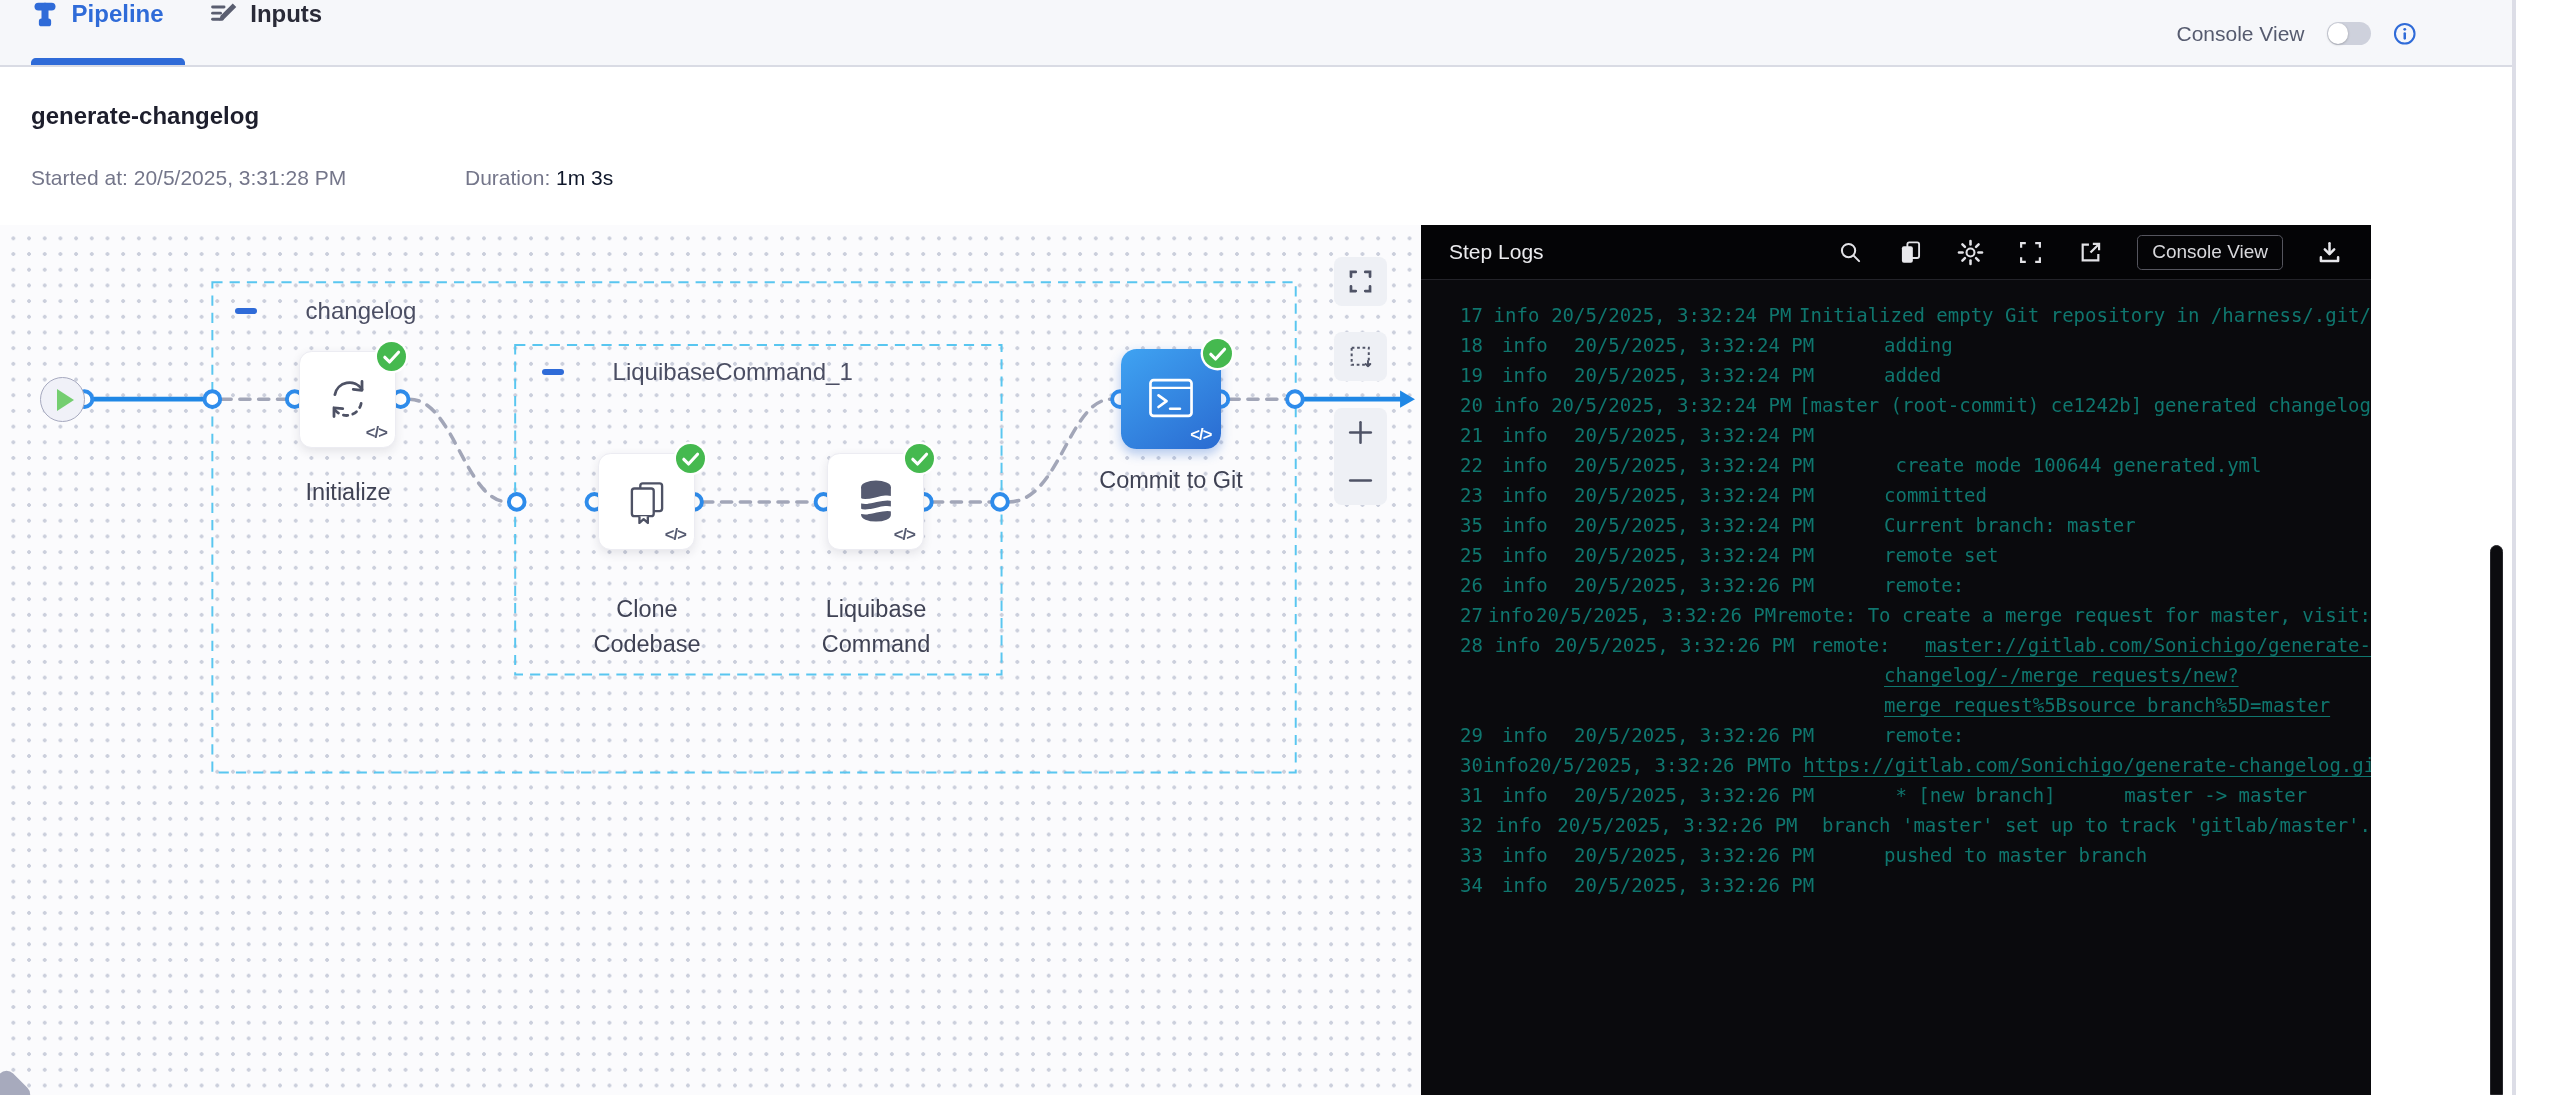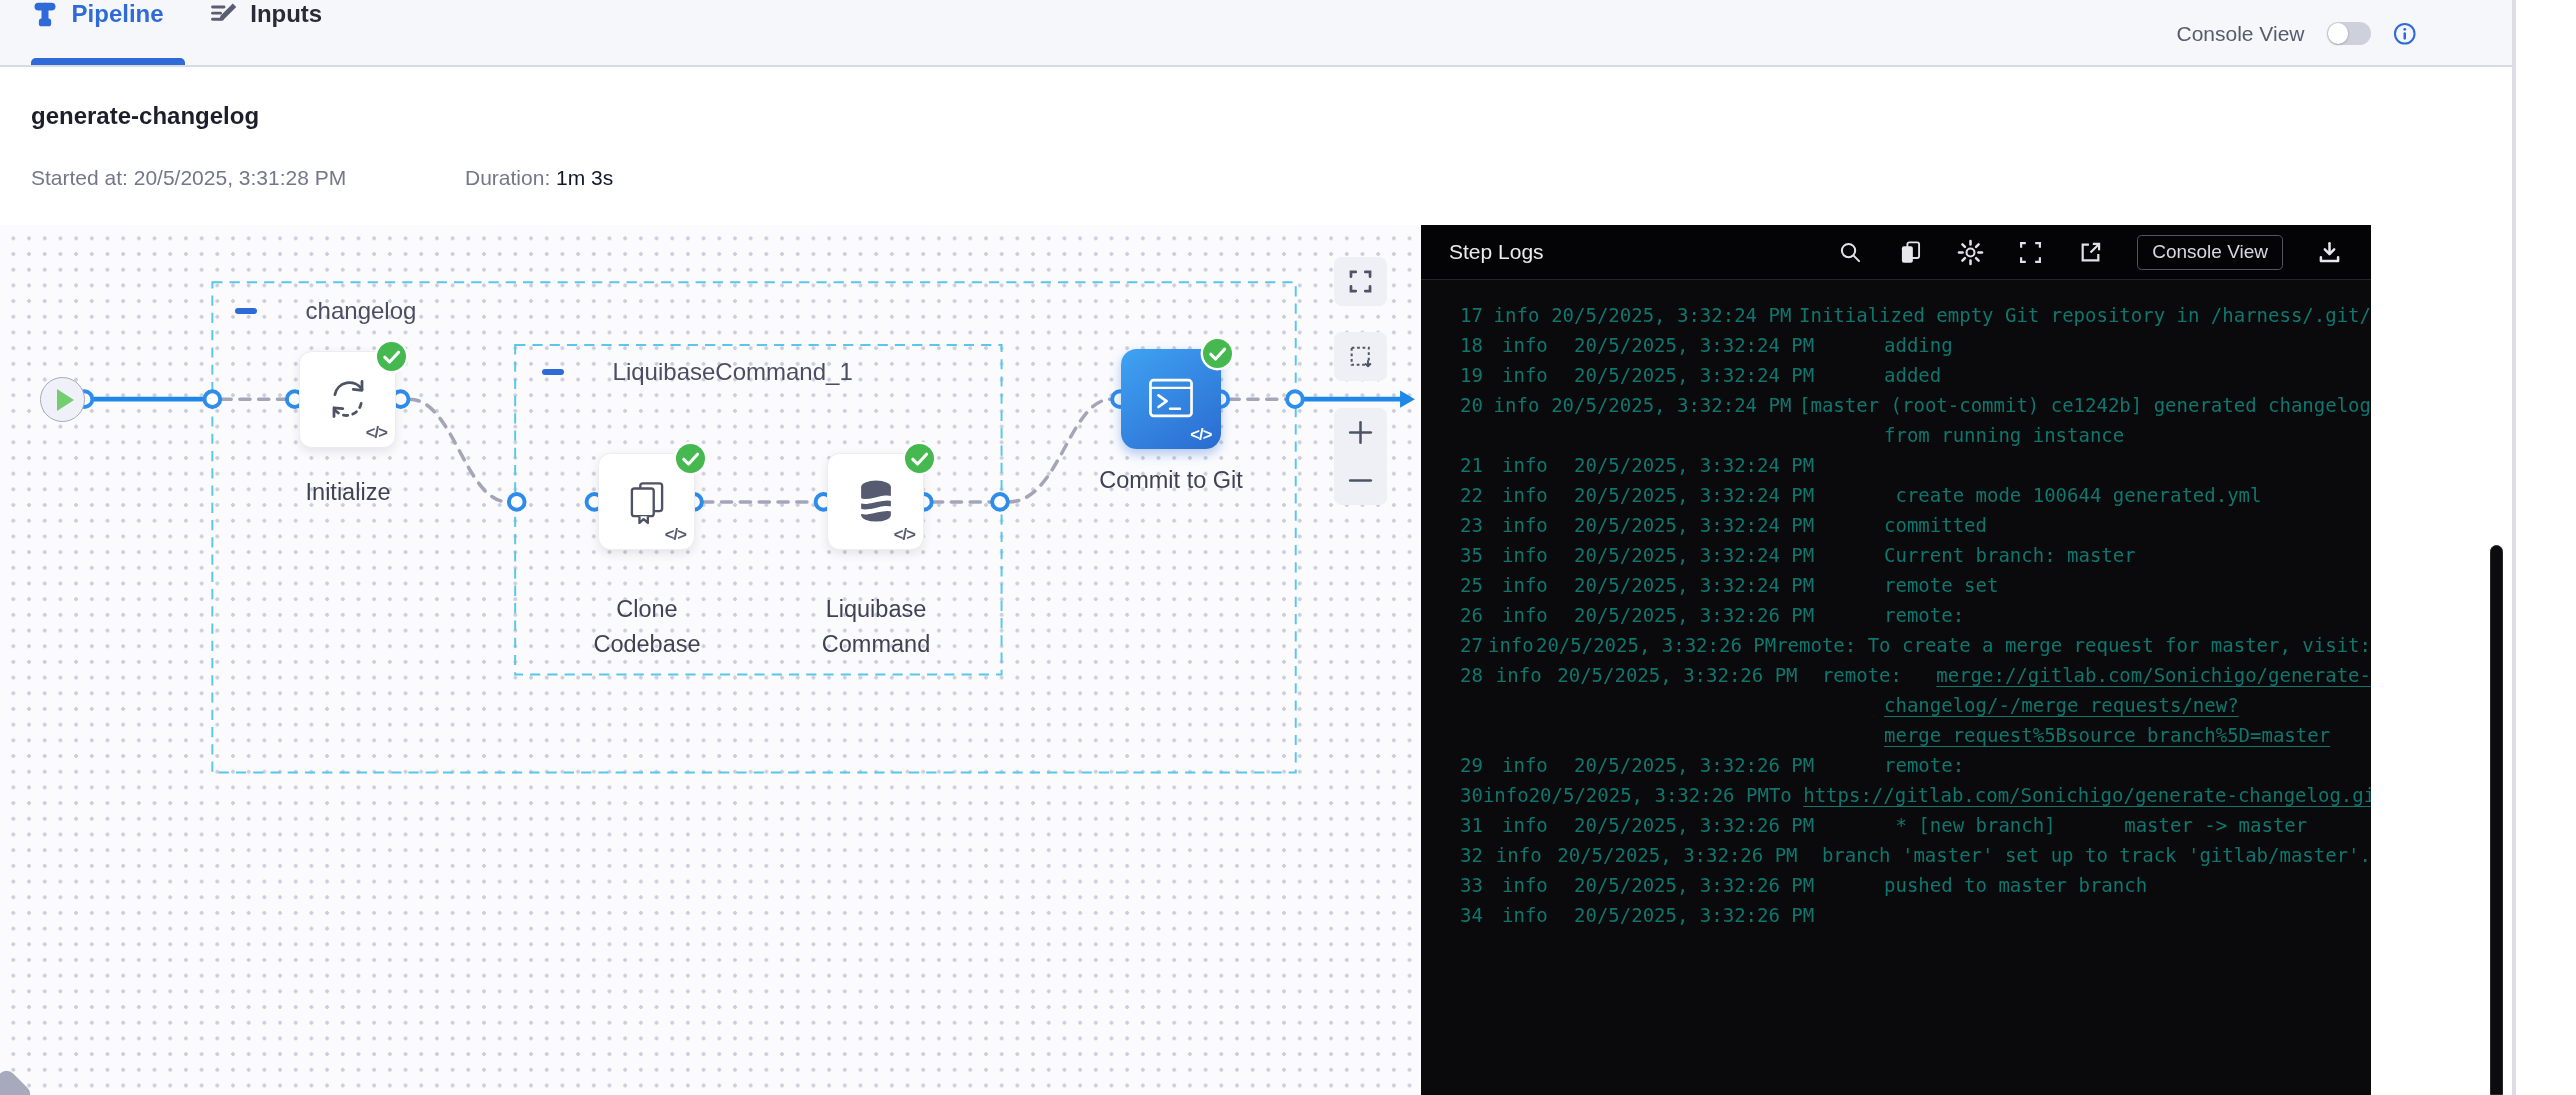--- a/index.html
+++ b/index.html
@@ -349,26 +349,20 @@
           <span class="c-time">20/5/2025, 3:32:24 PM</span>
           <span class="c-msg"><span>added</span></span>
         </div>
         <div class="log-row">
           <span class="c-num">20</span>
           <span class="c-level">info</span>
           <span class="c-time">20/5/2025, 3:32:24 PM</span>
           <span class="c-msg"><span>[master (root-commit) ce1242b] generated changelog</span></span>
         </div>
         <div class="log-row">
-          <span class="c-num"></span>
-          <span class="c-level"></span>
-          <span class="c-time"></span>
-          <span class="c-msg"><span>from running instance</span></span>
-        </div>
-        <div class="log-row">
           <span class="c-num">21</span>
           <span class="c-level">info</span>
           <span class="c-time">20/5/2025, 3:32:24 PM</span>
         </div>
         <div class="log-row">
           <span class="c-num">22</span>
           <span class="c-level">info</span>
           <span class="c-time">20/5/2025, 3:32:24 PM</span>
           <span class="c-msg"><span> create mode 100644 generated.yml</span></span>
         </div>
@@ -399,21 +393,21 @@
         <div class="log-row">
           <span class="c-num">27</span>
           <span class="c-level">info</span>
           <span class="c-time">20/5/2025, 3:32:26 PM</span>
           <span class="c-msg"><span>remote: To create a merge request for master, visit:</span></span>
         </div>
         <div class="log-row">
           <span class="c-num">28</span>
           <span class="c-level">info</span>
           <span class="c-time">20/5/2025, 3:32:26 PM</span>
-          <span class="c-msg"><span>remote:   </span><span class="log-link">merge://gitlab.com/Sonichigo/generate-</span></span>
+          <span class="c-msg"><span>remote:   </span><span class="log-link">master://gitlab.com/Sonichigo/generate-</span></span>
         </div>
         <div class="log-row">
           <span class="c-num"></span>
           <span class="c-level"></span>
           <span class="c-time"></span>
           <span class="c-msg"><span class="log-link">changelog/-/merge_requests/new?</span></span>
         </div>
         <div class="log-row">
           <span class="c-num"></span>
           <span class="c-level"></span>

